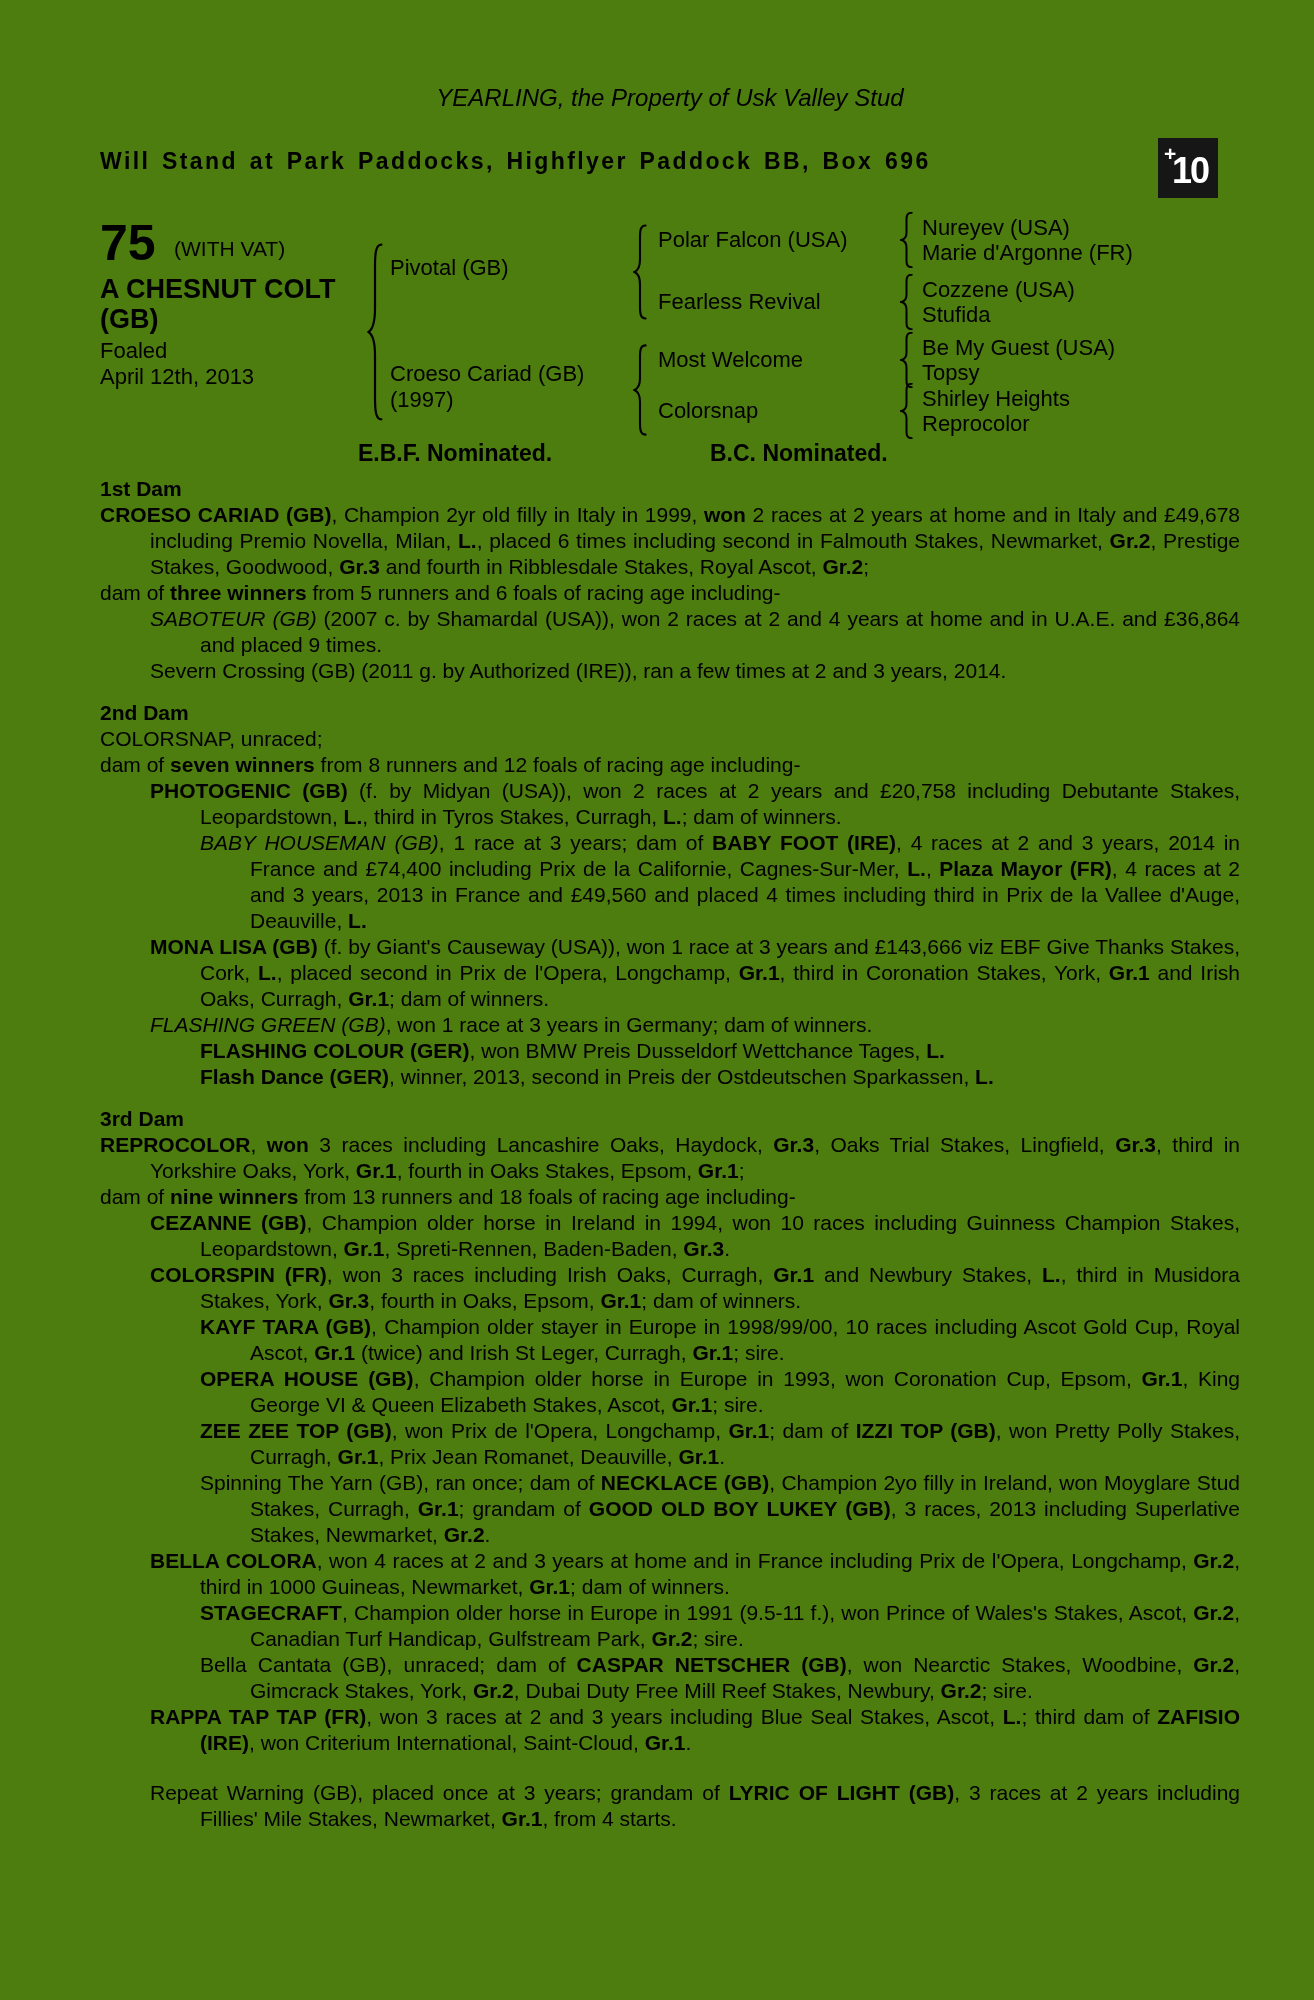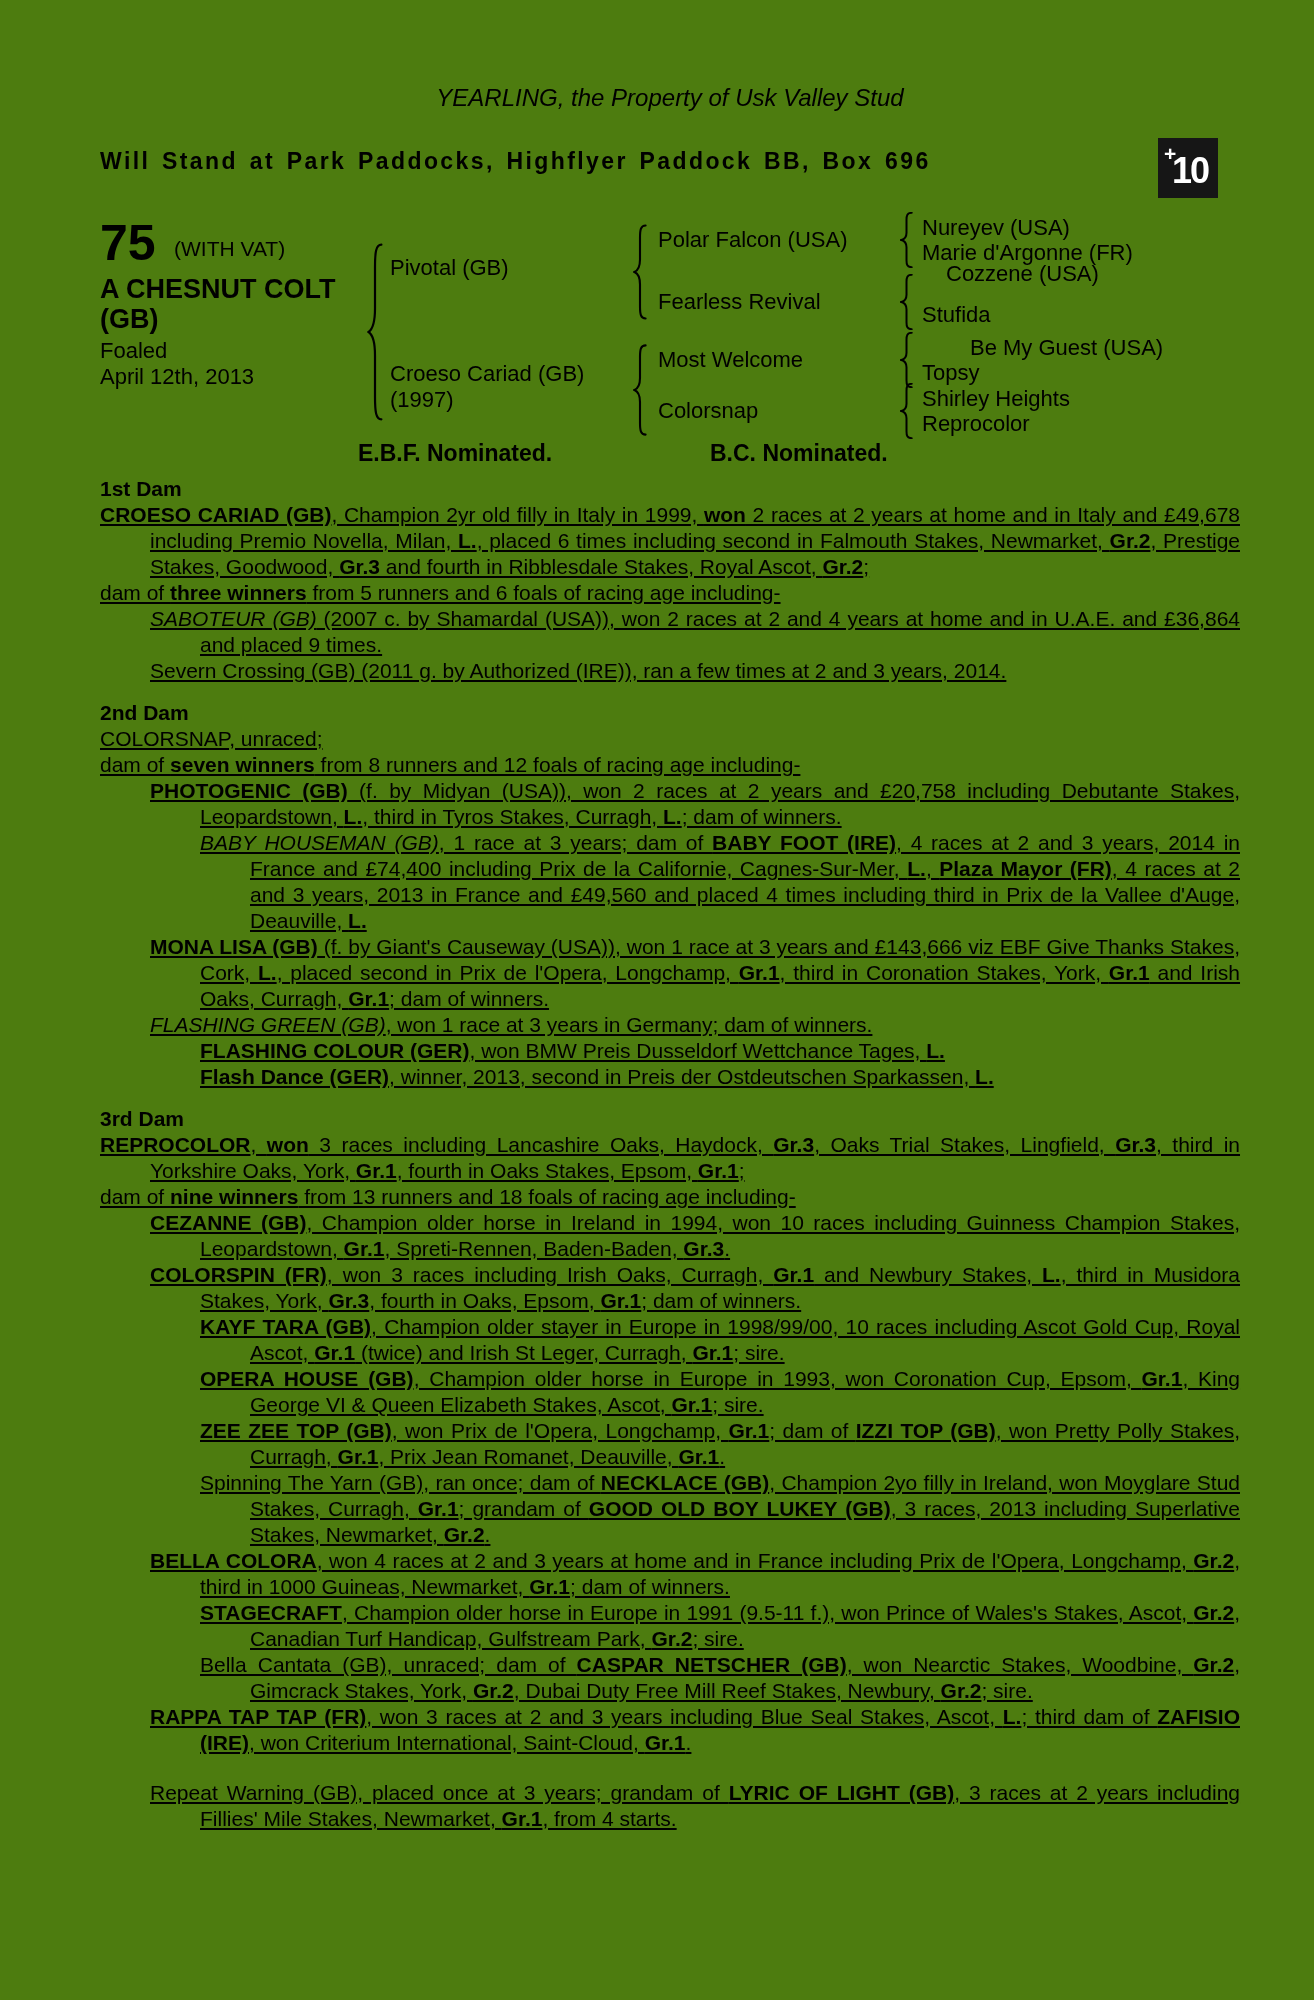--- a/index.html
+++ b/index.html
@@ -32,23 +32,23 @@
 
   .sire  { position:absolute; left:290px; top:45px; }
   .dam1  { position:absolute; left:290px; top:151px; }
   .dam2  { position:absolute; left:290px; top:177px; }
   .g2-0 { position:absolute; left:558px; top:17px; }
   .g2-1 { position:absolute; left:558px; top:79px; }
   .g2-2 { position:absolute; left:558px; top:137px; }
   .g2-3 { position:absolute; left:558px; top:188px; }
   .g3-0 { position:absolute; left:822px; top:5px; }
   .g3-1 { position:absolute; left:822px; top:30px; }
-  .g3-2 { position:absolute; left:822px; top:51px;margin-left:24px; }
+  .g3-2 { position:absolute; left:822px; top:67px; }
   .g3-3 { position:absolute; left:822px; top:92px; }
-  .g3-4 { position:absolute; left:822px; top:125px;margin-left:48px; }
+  .g3-4 { position:absolute; left:822px; top:125px; }
   .g3-5 { position:absolute; left:822px; top:150px; }
   .g3-6 { position:absolute; left:822px; top:176px; }
   .g3-7 { position:absolute; left:822px; top:201px; }
 
   .brace { position:absolute; display:block; }
   .brace-big { left:267px; top:32px;  width:16px; height:180px; }
   .brace-m1  { left:533px; top:14px;  width:14px; height:96px; }
   .brace-m2  { left:533px; top:134px; width:14px; height:92px; }
   .brace-s1  { left:800px; top:2px;   width:13px; height:56px; }
   .brace-s2  { left:800px; top:64px;  width:13px; height:56px; }
@@ -57,21 +57,21 @@
 
   .ebf { position:absolute; left:258px; top:230px; font-size:23px; font-weight:bold; }
   .bc  { position:absolute; left:610px; top:230px; font-size:23px; font-weight:bold; }
 
   .cat-body {
     position:absolute; left:100px; top:476px; width:1140px;
     font-size:21px; line-height:26px;
   }
   .section-heading { font-weight:bold; margin-top:16px; }
   .section-heading:first-child { margin-top:0; }
-  .para { text-align:justify;text-decoration:underline; }
+  .para { text-align:justify; }
   .para span.b { font-weight:bold; }
   .para span.i { font-style:italic;margin-top:16px; }
 </style>
 </head>
 <body>
 
 <div class="page">
 
   <div class="title">YEARLING, the Property of Usk Valley Stud</div>
   <div class="stand-line">Will Stand at Park Paddocks, Highflyer Paddock BB, Box 696</div>

